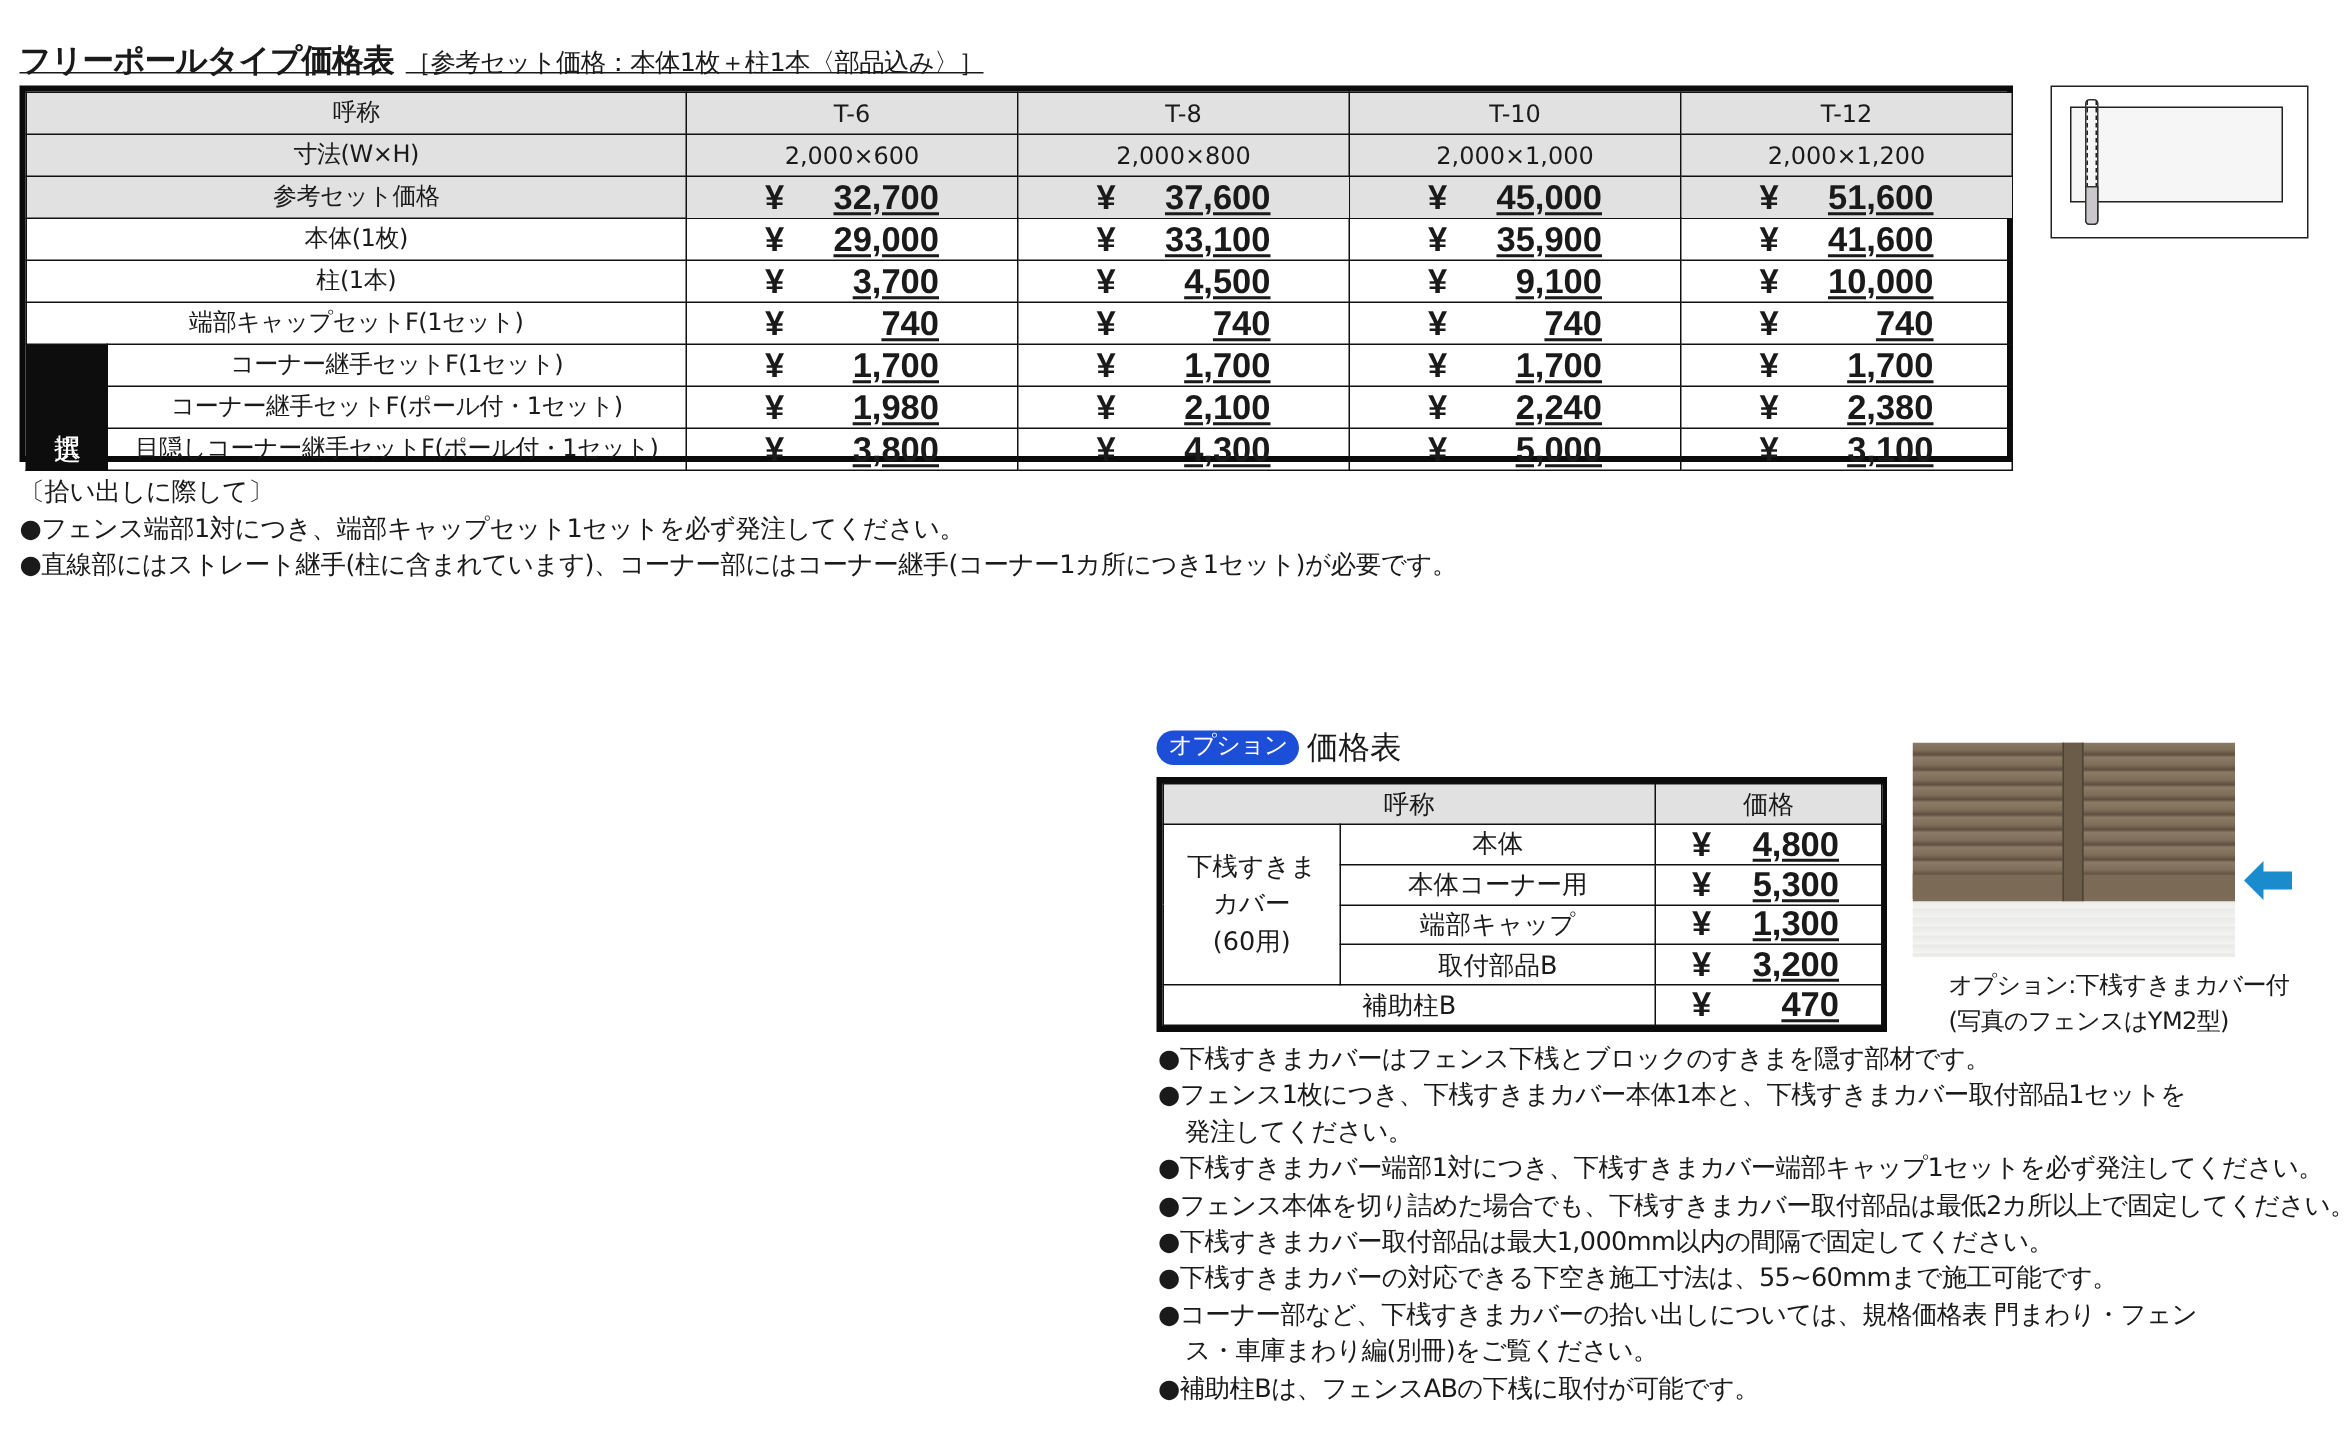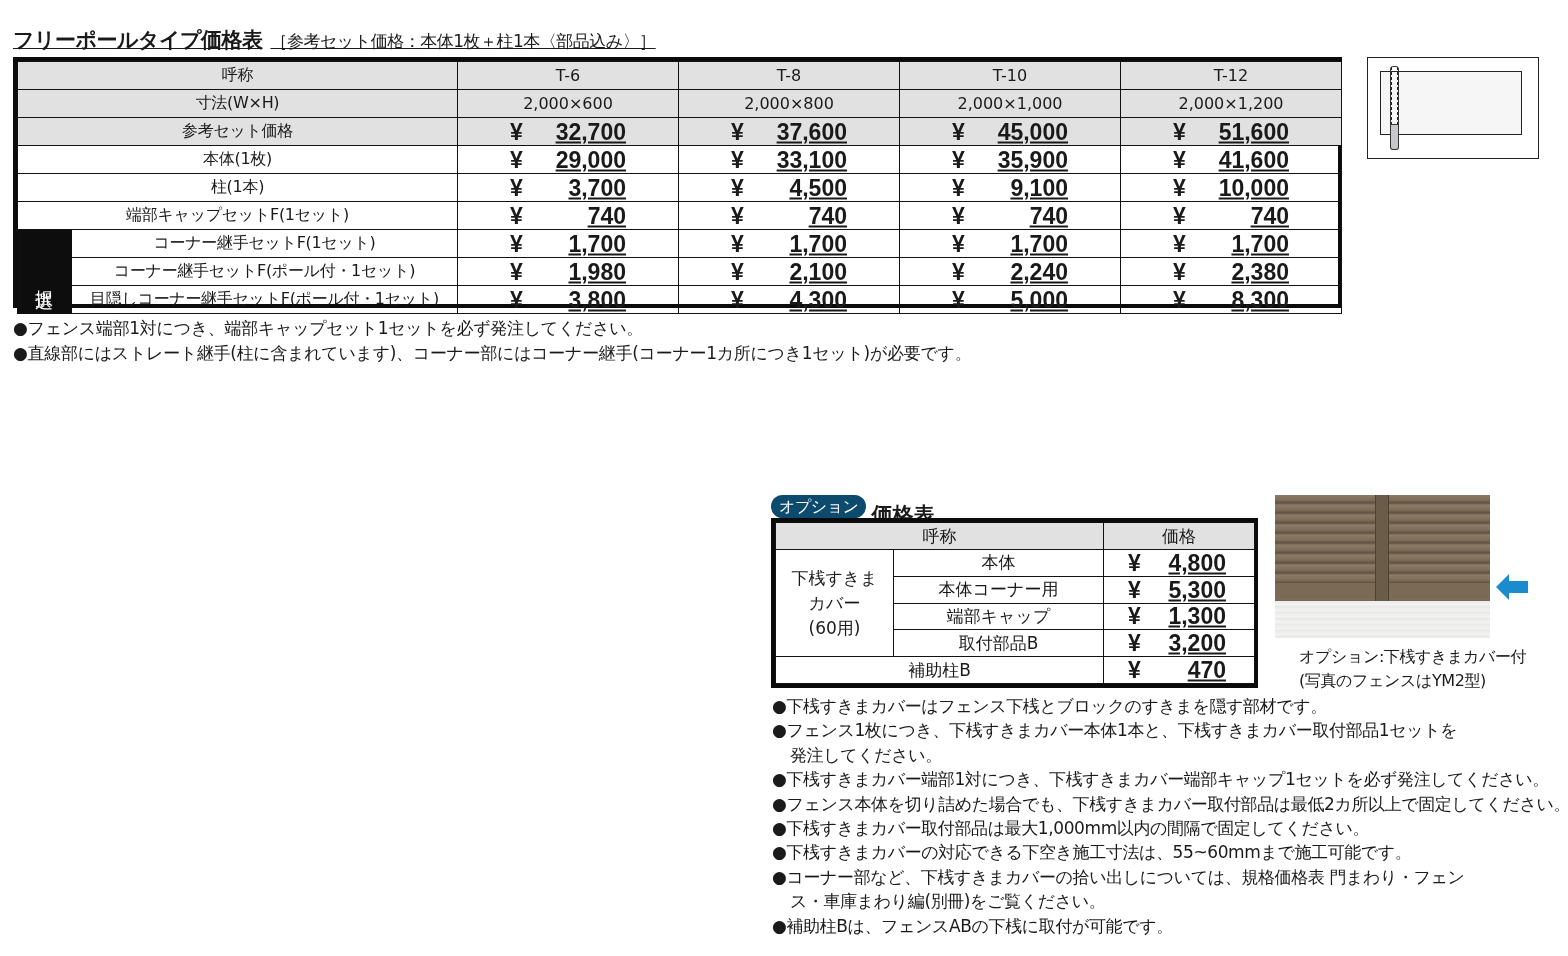--- a/index.html
+++ b/index.html
@@ -37,23 +37,23 @@
   .schema .pole .foot { position: absolute; left: -1px; right: -1px; bottom: -1px; height: 26px;
                         background: #c9c6cc; border: 1.5px solid #333; border-radius: 0 0 3px 3px; box-sizing: border-box; }
 
   
   .notes { position: absolute; left: 13px; top: 316px; font-size: 17px; line-height: 24.5px;
            letter-spacing: -0.3px; white-space: nowrap; }
   .notes div { margin: 0; }
 
   
   .opt-head { position: absolute; left: 771px; top: 484px; white-space: nowrap; display: flex; align-items: center; }
-  .opt-badge { background: #0c4a6e; color: #fff; font-size: 16px; border-radius: 12px;
-               padding: 1px 8px; line-height: 21px; letter-spacing: -0.5px; }
-  .opt-title { font-size: 21px; font-weight: bold; margin-left: 5px; margin-top: 17px; }
+  .opt-badge { background: #1d4ed8; color: #fff; font-size: 16px; border-radius: 12px;
+               padding: 1px 8px; line-height: 21px; letter-spacing: -0.5px; font-family: Liberation Mono, monospace; }
+  .opt-title { font-size: 21px; font-weight: normal; margin-left: 5px; }
 
   .otable { position: absolute; left: 771px; top: 518px; width: 487px; height: 170px;
             border: 4px solid #0b0b0b; box-sizing: border-box; }
   .otable table { width: 100%; height: 100%; border-collapse: collapse; table-layout: fixed; }
   .otable td { border: 1.5px solid #111; text-align: center; padding: 0; font-size: 17px; white-space: nowrap; }
   .otable tr.gray td { background: #e1e1e1; }
   .otable td.price { font-weight: bold; font-size: 23px; font-family: "Liberation Sans", "DejaVu Sans", sans-serif;
                      position: relative; }
   .otable .price .yen { left: 24px; }
   .otable .price .amt { right: 28px; }
@@ -232,36 +232,37 @@
       <td class="price">
             <span class="yen">¥</span>
             <span class="amt">4,300</span>
           </td>
       <td class="price">
             <span class="yen">¥</span>
             <span class="amt">5,000</span>
           </td>
       <td class="price">
             <span class="yen">¥</span>
-            <span class="amt">8,300</span>
+            <span class="amt">3,100</span>
           </td>
     </tr>
   </tbody>
     </table>
 </div>
 
 <div class="schema">
   <div class="panel"></div>
   <div class="pole">
     <div class="dash"></div>
     <div class="foot"></div>
   </div>
 </div>
 
 <div class="notes">
+  <div>〔拾い出しに際して〕</div>
   <div>●フェンス端部1対につき、端部キャップセット1セットを必ず発注してください。</div>
   <div>●直線部にはストレート継手(柱に含まれています)、コーナー部にはコーナー継手(コーナー1カ所につき1セット)が必要です。</div>
 </div>
 
 <div class="opt-head">
   <span class="opt-badge">オプション</span>
   <span class="opt-title">価格表</span>
 </div>
 
 <div class="otable">

